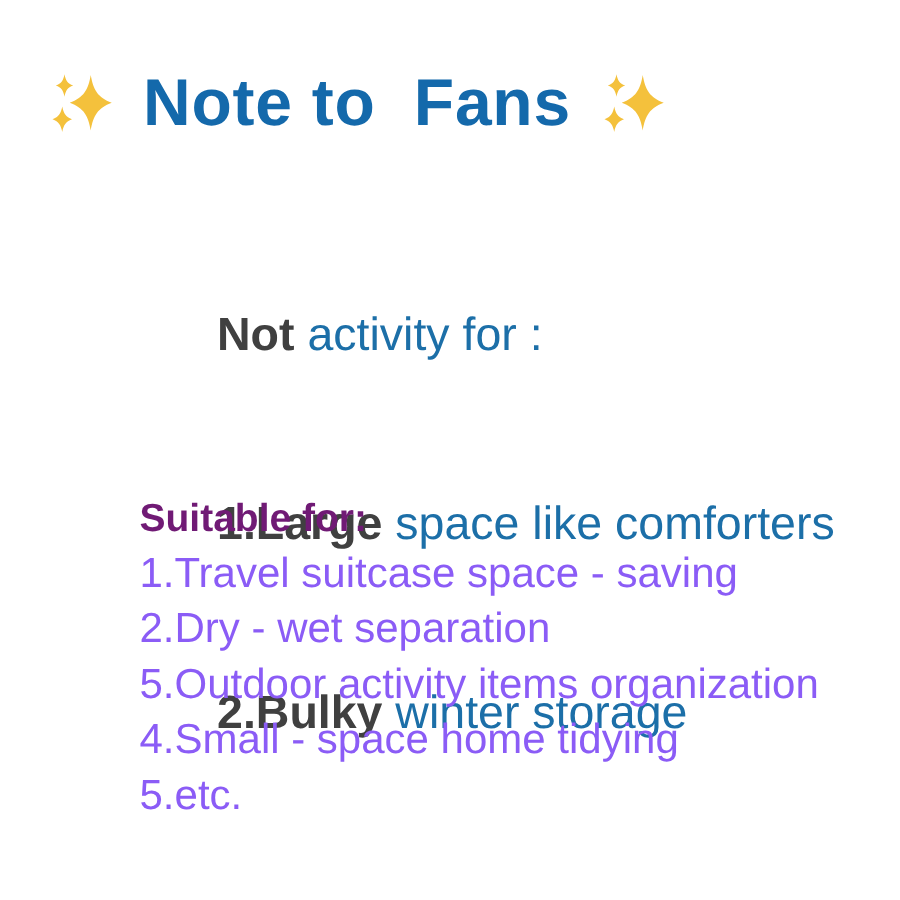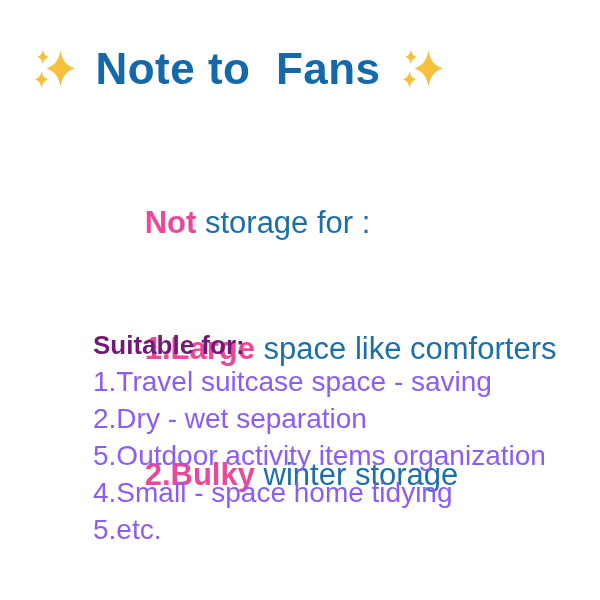--- a/index.html
+++ b/index.html
@@ -54,21 +54,21 @@
     position: absolute;
     left: 93px;
     top: 160px;
   }
   .line-big {
     font-size: 31px;
     color: #1C6FA8;
     line-height: 42px;
     white-space: pre;
   }
-  .line-big b { font-weight: bold; color: #ec4899; }
+  .line-big b { font-weight: bold; color: #404040; }
 
   
   .block-suit {
     position: absolute;
     left: 93px;
     top: 327px;
   }
   .suit-head {
     font-size: 26px;
     font-weight: bold;
@@ -111,21 +111,21 @@
         <path d="M14.0 5.5 C14.8 9.6 16.0 11.6 19.8 13.0 C16.0 14.4 14.8 16.4 14.0 20.5 C13.2 16.4 12.0 14.4 8.2 13.0 C12.0 11.6 13.2 9.6 14.0 5.5 Z" fill="#F4C13C"></path>
         <path d="M12.5 27.0 C13.4 31.6 14.8 33.9 19.0 35.5 C14.8 37.1 13.4 39.4 12.5 44.0 C11.6 39.4 10.2 37.1 6.0 35.5 C10.2 33.9 11.6 31.6 12.5 27.0 Z" fill="#F4C13C"></path>
       </svg>
     </span>
 
   </div>
 
   <div class="block-not">
 
     <div class="line-big">
-      <b>Not</b><span> storage for :</span>
+      <b>Not</b><span> activity for :</span>
     </div>
 
     <div class="line-big">
       <b>1.</b><b>Large</b><span> space like comforters</span>
     </div>
 
     <div class="line-big">
       <b>2.</b><b>Bulky</b><span> winter storage</span>
     </div>
 

